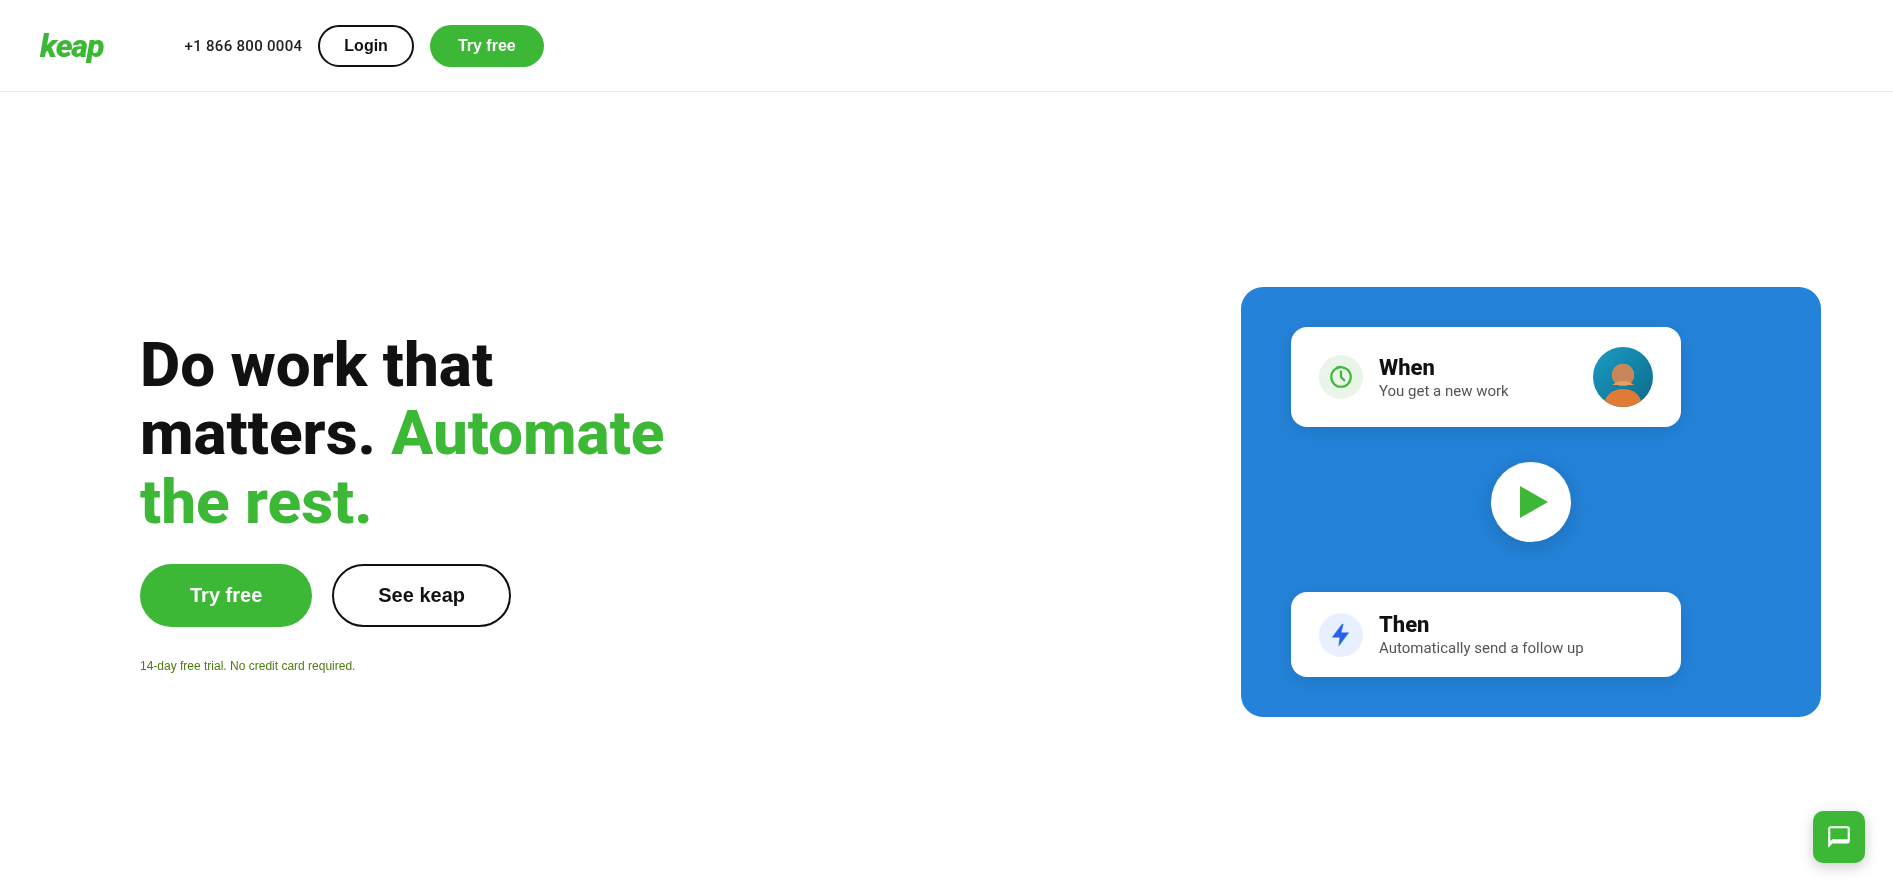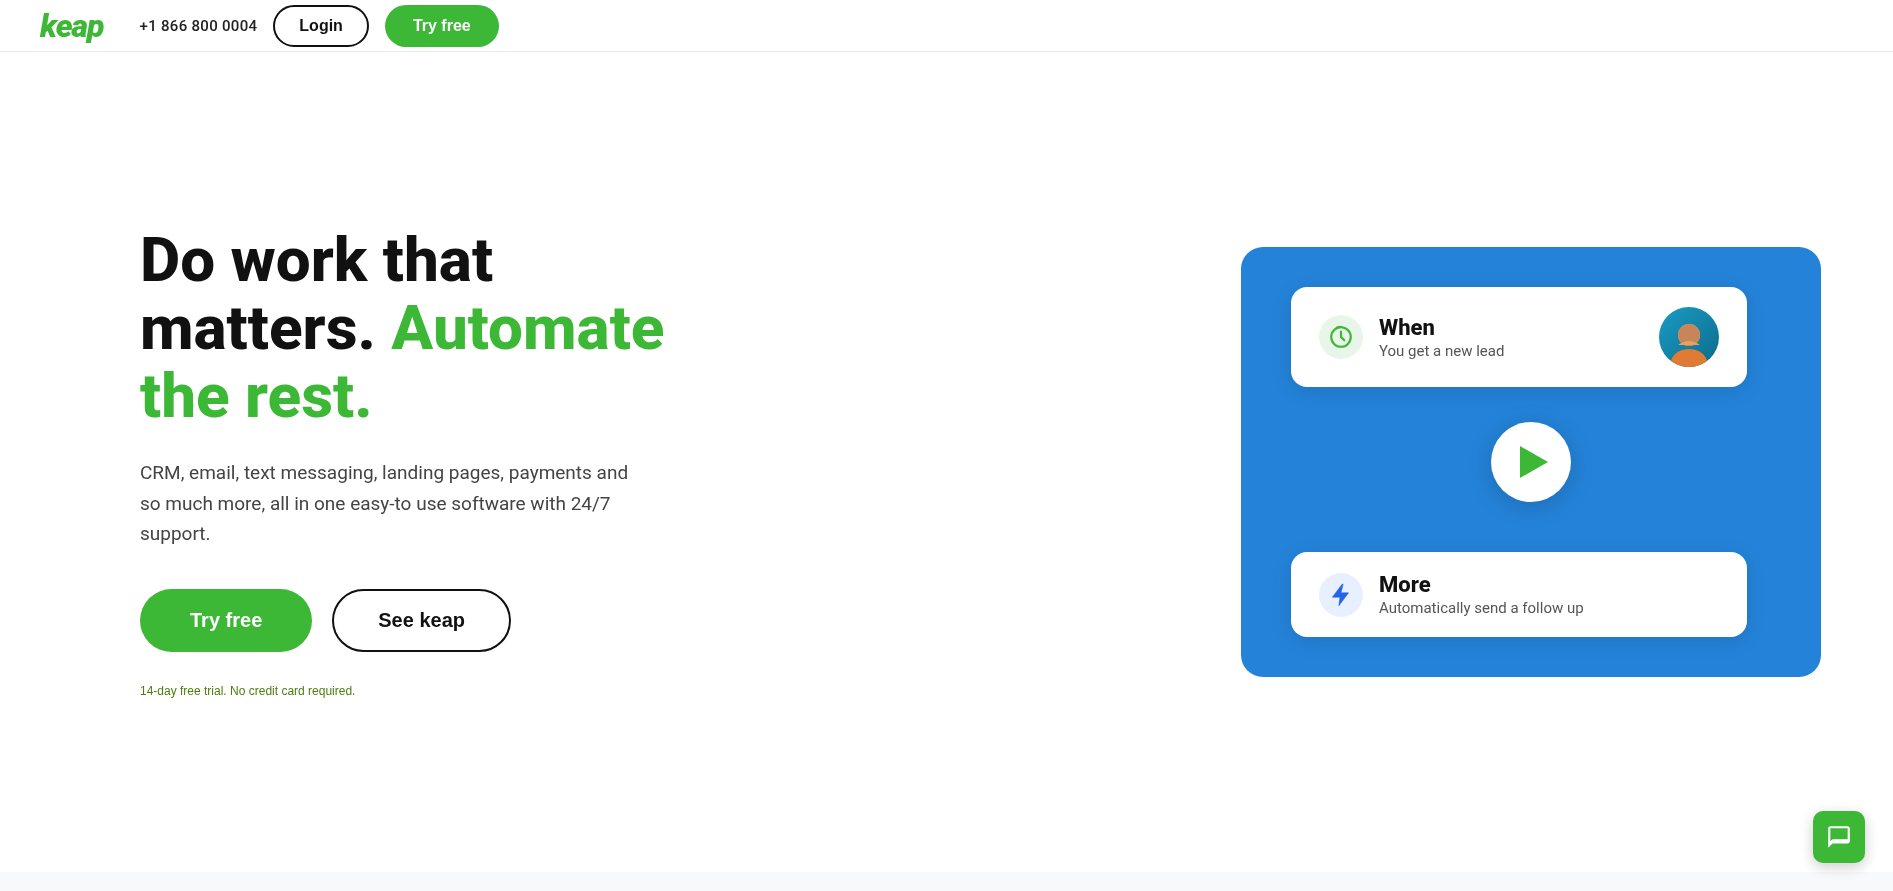--- a/index.html
+++ b/index.html
@@ -5,24 +5,25 @@
     * { margin: 0; padding: 0; box-sizing: border-box; }
     body { font-family: -apple-system, BlinkMacSystemFont, 'Segoe UI', Roboto, sans-serif; background: #f8f9fa; min-height: 891px; }
 
     
     nav {
       background: #fff;
       border-bottom: 1px solid #e8e8e8;
       display: flex;
       align-items: center;
       padding: 0 40px;
-      height: 52px;
+      height: 92px;
       position: sticky;
       top: 0;
       z-index: 100;
+      gap: 45px;
     }
     .nav-logo {
       font-size: 32px;
       font-weight: 900;
       color: #3cb836;
       letter-spacing: -1px;
       margin-right: 36px;
       font-style: italic;
     }
     .nav-links {
@@ -161,21 +162,21 @@
 
     
     .auto-card {
       background: #fff;
       border-radius: 16px;
       padding: 20px 28px;
       display: flex;
       align-items: center;
       gap: 16px;
       position: absolute;
-      width: 456px;
+      width: 390px;
       box-shadow: 0 4px 20px rgba(0,0,0,0.12);
     }
     .auto-card-when {
       top: 40px;
       left: 50px;
     }
     .auto-card-then {
       bottom: 40px;
       left: 50px;
     }
@@ -292,41 +293,40 @@
     <button class="btn-try-free-nav">Try free</button>
   </div>
 </nav>
 
 <section class="hero">
   <div class="hero-left">
     <h1 class="hero-headline">
       <span>Do work that matters.</span>
       <span class="green"> Automate the rest.</span>
     </h1>
-    <p class="hero-subtext">CRM, email, text messaging, landing pages, payments and so much more, all in one easy-to use software with 24/7 support.</p>
     <div class="hero-buttons">
       <button class="btn-try-free-hero">Try free</button>
       <button class="btn-see-demo">See keap</button>
     </div>
     <p class="trial-text">14-day free trial. No credit card required.</p>
   </div>
 
   <div class="hero-right">
 
     <div class="auto-card auto-card-when">
       <div class="card-icon-when">
         <svg viewBox="0 0 24 24" fill="none" xmlns="http://www.w3.org/2000/svg">
           <circle cx="12" cy="12" r="9" stroke="#3cb836" stroke-width="2"></circle>
           <path d="M12 7v5l3 3" stroke="#3cb836" stroke-width="2" stroke-linecap="round"></path>
           <path d="M8 3.5C9.2 2.8 10.5 2.5 12 2.5" stroke="#3cb836" stroke-width="2" stroke-linecap="round"></path>
         </svg>
       </div>
       <div>
         <div class="card-text-title">When</div>
-        <div class="card-text-sub">You get a new lead</div>
+        <div class="card-text-sub">You get a new work</div>
       </div>
       <div class="card-avatar">
         <svg class="avatar-person" viewBox="0 0 50 50" xmlns="http://www.w3.org/2000/svg">
           <circle cx="25" cy="18" r="11" fill="#f5b942"></circle>
           <ellipse cx="25" cy="46" rx="18" ry="14" fill="#e07b35"></ellipse>
           <circle cx="25" cy="18" r="11" fill="#c8855a"></circle>
           <path d="M14 28 Q25 20 36 28" fill="#e8a060"></path>
         </svg>
       </div>
     </div>
@@ -335,21 +335,21 @@
       <div class="play-triangle"></div>
     </div>
 
     <div class="auto-card auto-card-then">
       <div class="card-icon-then">
         <svg viewBox="0 0 24 24" fill="none" xmlns="http://www.w3.org/2000/svg">
           <path d="M13 2L4 14h7l-1 8 9-12h-7l2-8z" fill="#2563eb" stroke="#2563eb" stroke-width="0.5" stroke-linejoin="round"></path>
         </svg>
       </div>
       <div>
-        <div class="card-text-title">More</div>
+        <div class="card-text-title">Then</div>
         <div class="card-text-sub">Automatically send a follow up</div>
       </div>
     </div>
   </div>
 </section>
 
 <div class="chat-widget">
   <svg viewBox="0 0 24 24" xmlns="http://www.w3.org/2000/svg">
     <path d="M20 2H4C2.9 2 2 2.9 2 4v18l4-4h14c1.1 0 2-.9 2-2V4c0-1.1-.9-2-2-2zm0 12H6l-2 2V4h16v10z"></path>
   </svg>

